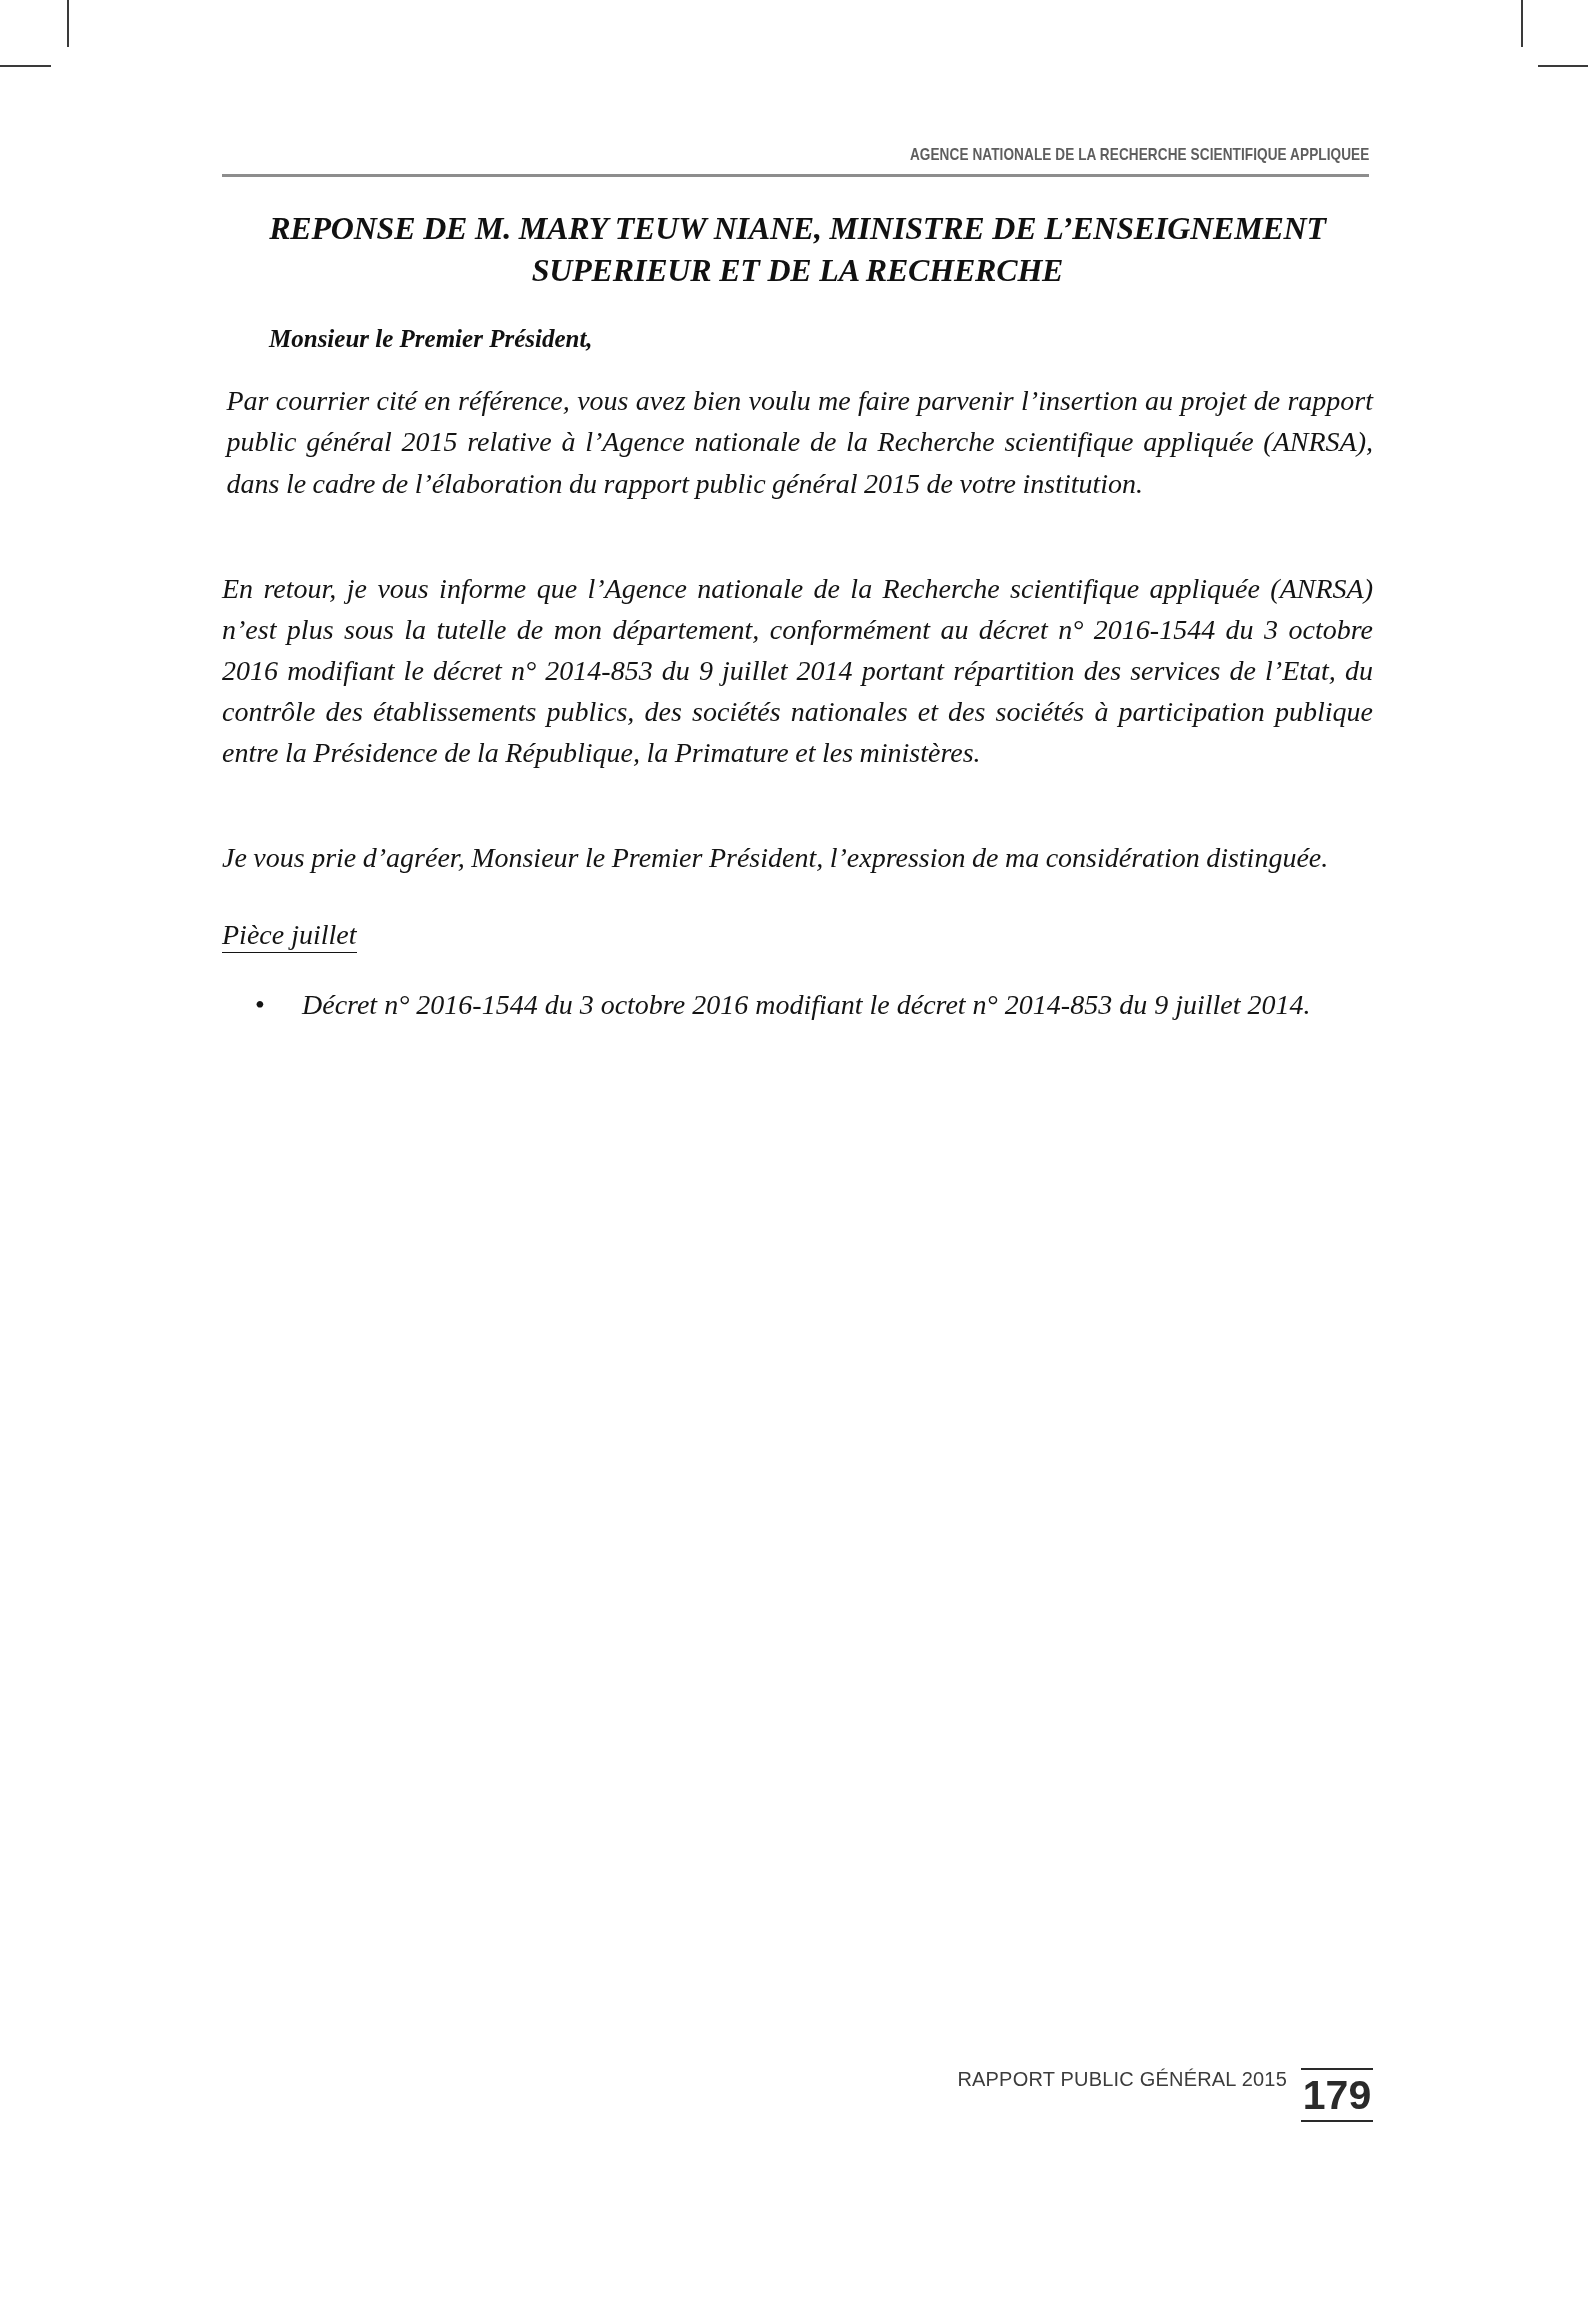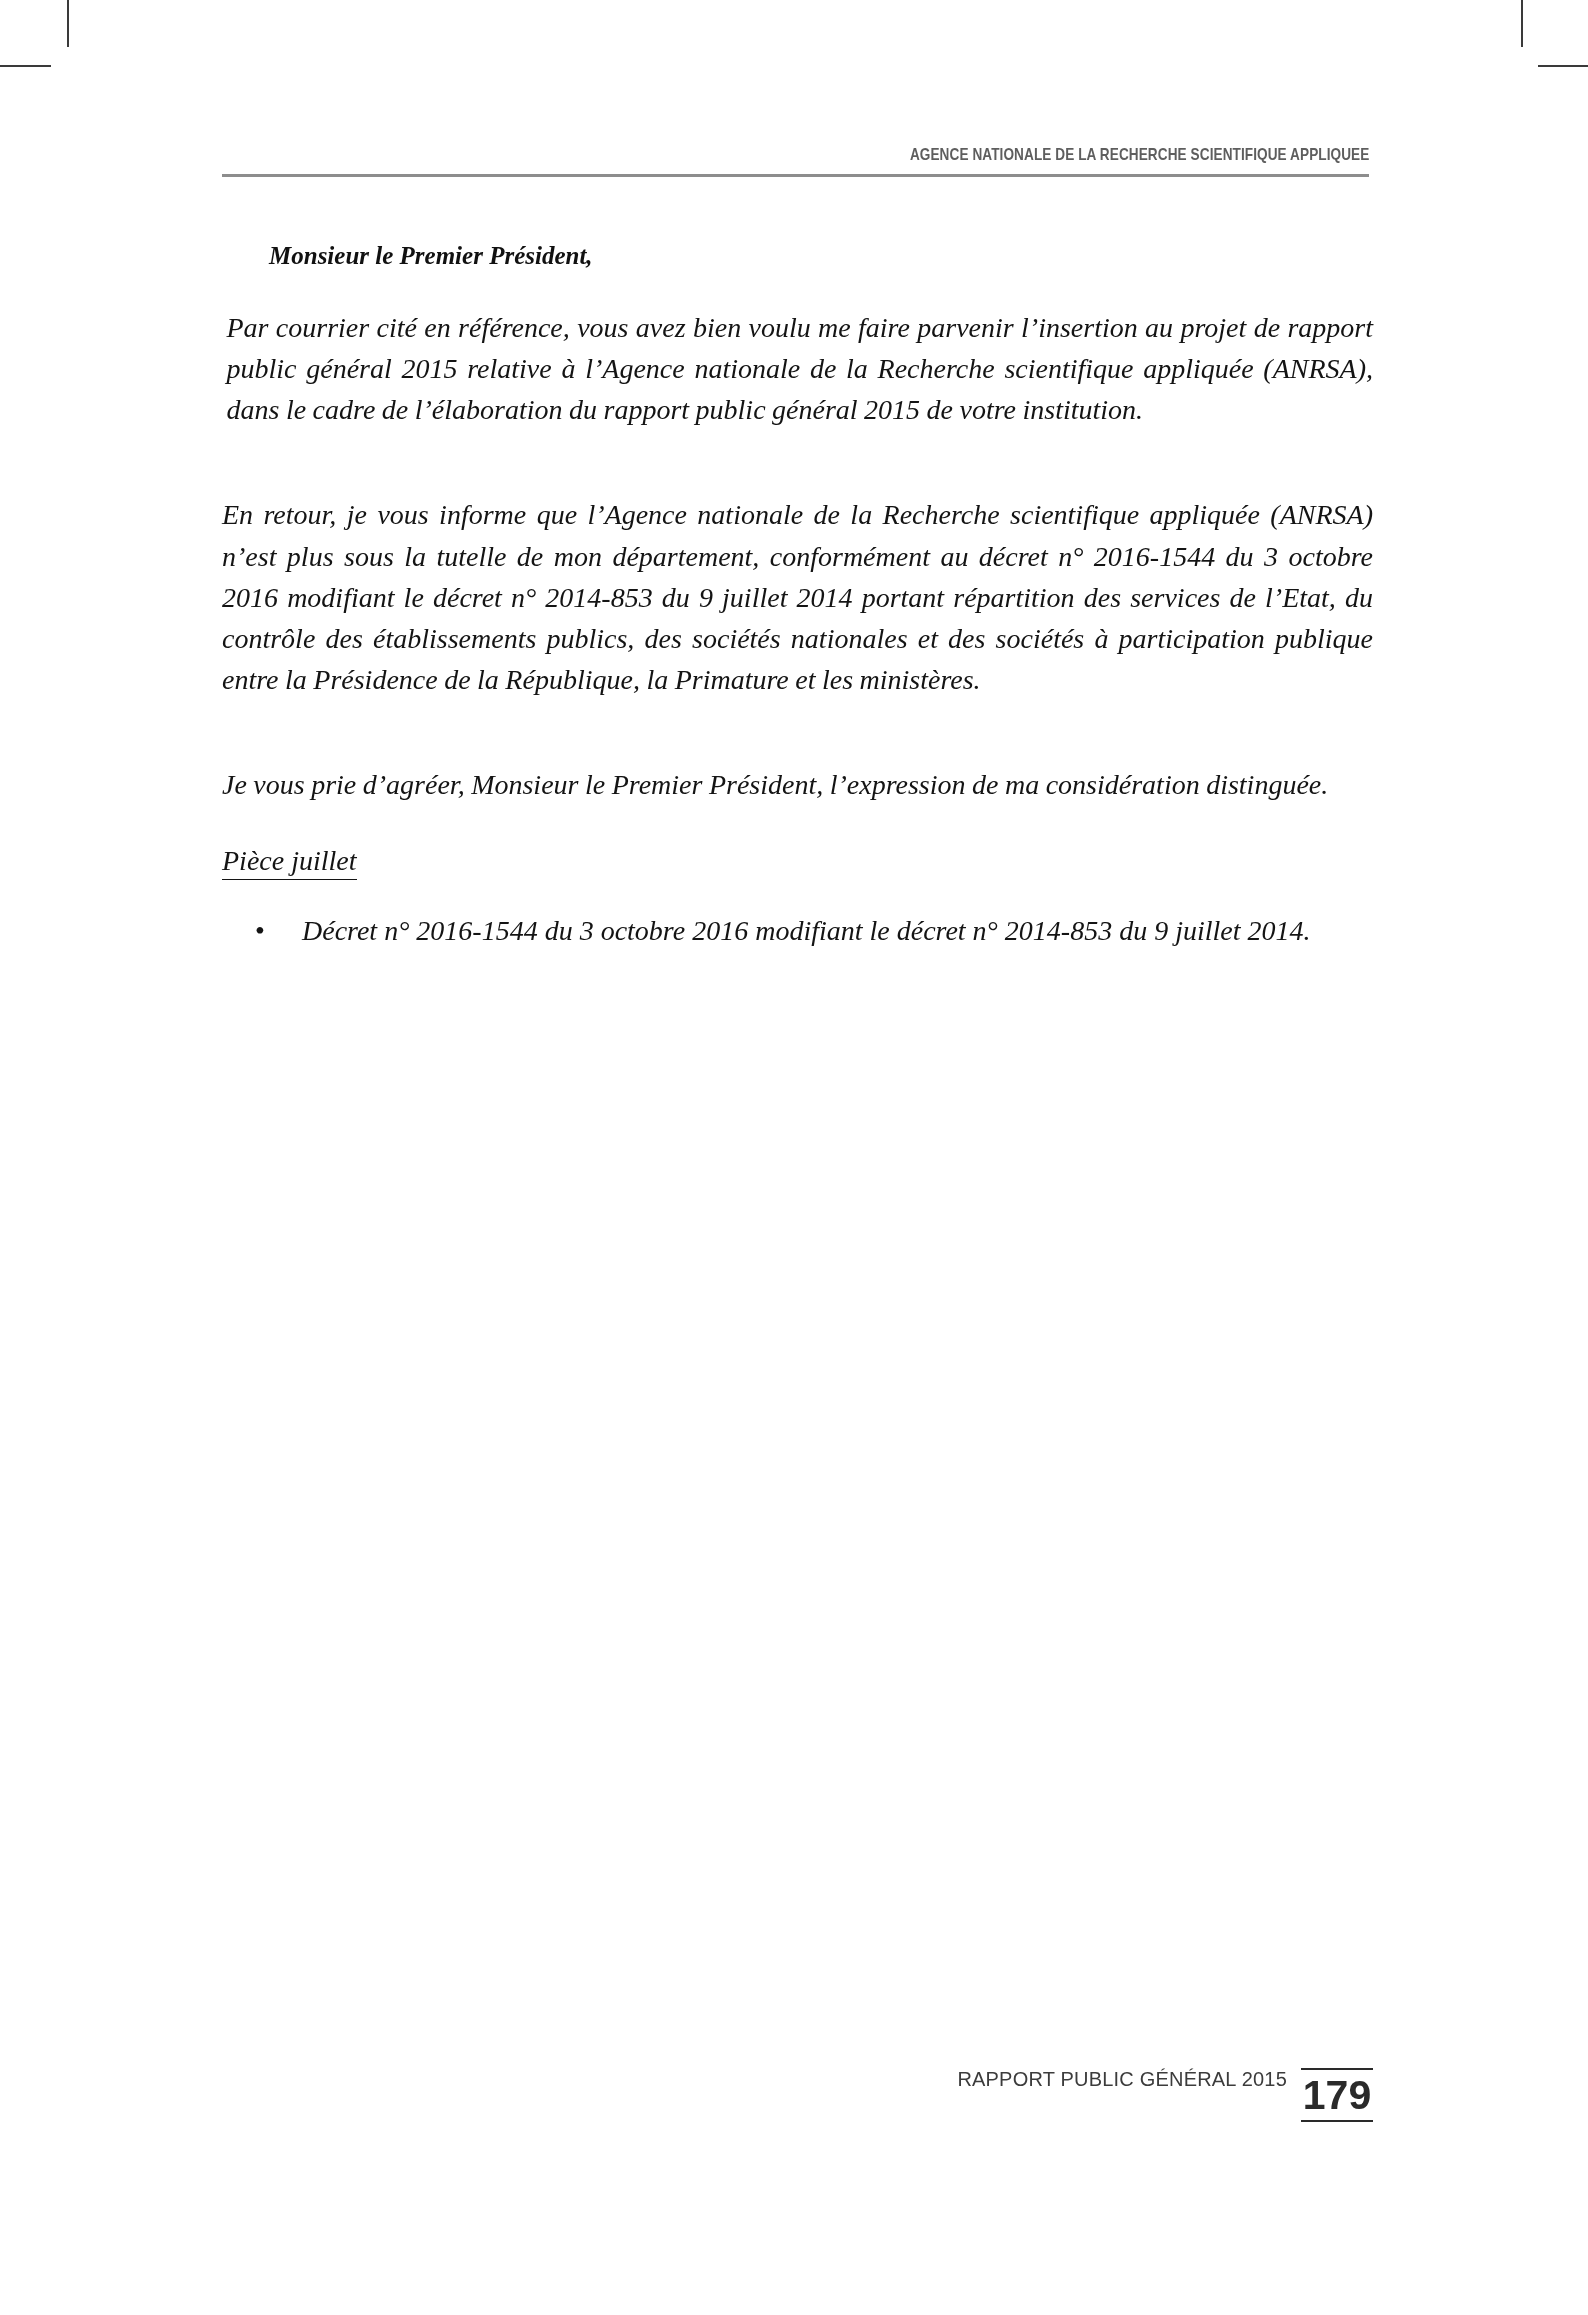--- a/index.html
+++ b/index.html
@@ -96,21 +96,21 @@
 
   p.body-par {
     margin: 23.5px 0 0 0;
     font-size: 28px;
     font-style: italic;
     line-height: 1.47;
     text-align: justify;
     color: #141414;
     word-spacing: -0.5px;
   }
-  p.body-par.first { margin-top: 35px; padding-left: 4.5px; }
+  p.body-par.first { margin-top: 25px; padding-left: 4.5px; }
   p.body-par.spaced-top { margin-top: 64px; }
 
   .attach-heading {
     margin: 40px 0 0 0;
     font-size: 28px;
     font-style: italic;
     color: #141414;
   }
   .attach-heading span.ul {
     border-bottom: 1.8px solid #141414;
@@ -183,20 +183,21 @@
   <div class="crop v crop-br-v"></div>
   <div class="crop h crop-br-h"></div>
 
   <div class="running-head">
     <span class="rh-text">AGENCE NATIONALE DE LA RECHERCHE SCIENTIFIQUE APPLIQUEE</span>
   </div>
   <div class="head-rule"></div>
 
   <div class="content">
 
+    <h1 class="doc-title">REPONSE DE M. MARY TEUW NIANE, MINISTRE DE L’ENSEIGNEMENT SUPERIEUR ET DE LA RECHERCHE</h1>
 
     <div class="salutation">Monsieur le Premier Président,</div>
 
     <p class="body-par first">Par courrier cité en référence, vous avez bien voulu me faire parvenir l’insertion au projet de rapport public général 2015 relative à l’Agence nationale de la Recherche scientifique appliquée (ANRSA), dans le cadre de l’élaboration du rapport public général 2015 de votre institution.</p>
 
     <p class="body-par spaced-top">En retour, je vous informe que l’Agence nationale de la Recherche scientifique appliquée (ANRSA) n’est plus sous la tutelle de mon département, conformément au décret n° 2016-1544 du 3 octobre 2016 modifiant le décret n° 2014-853 du 9 juillet 2014 portant répartition des services de l’Etat, du contrôle des établissements publics, des sociétés nationales et des sociétés à participation publique entre la Présidence de la République, la Primature et les ministères.</p>
 
     <p class="body-par spaced-top">Je vous prie d’agréer, Monsieur le Premier Président, l’expression de ma considération distinguée.</p>
 
     <div class="attach-heading">

